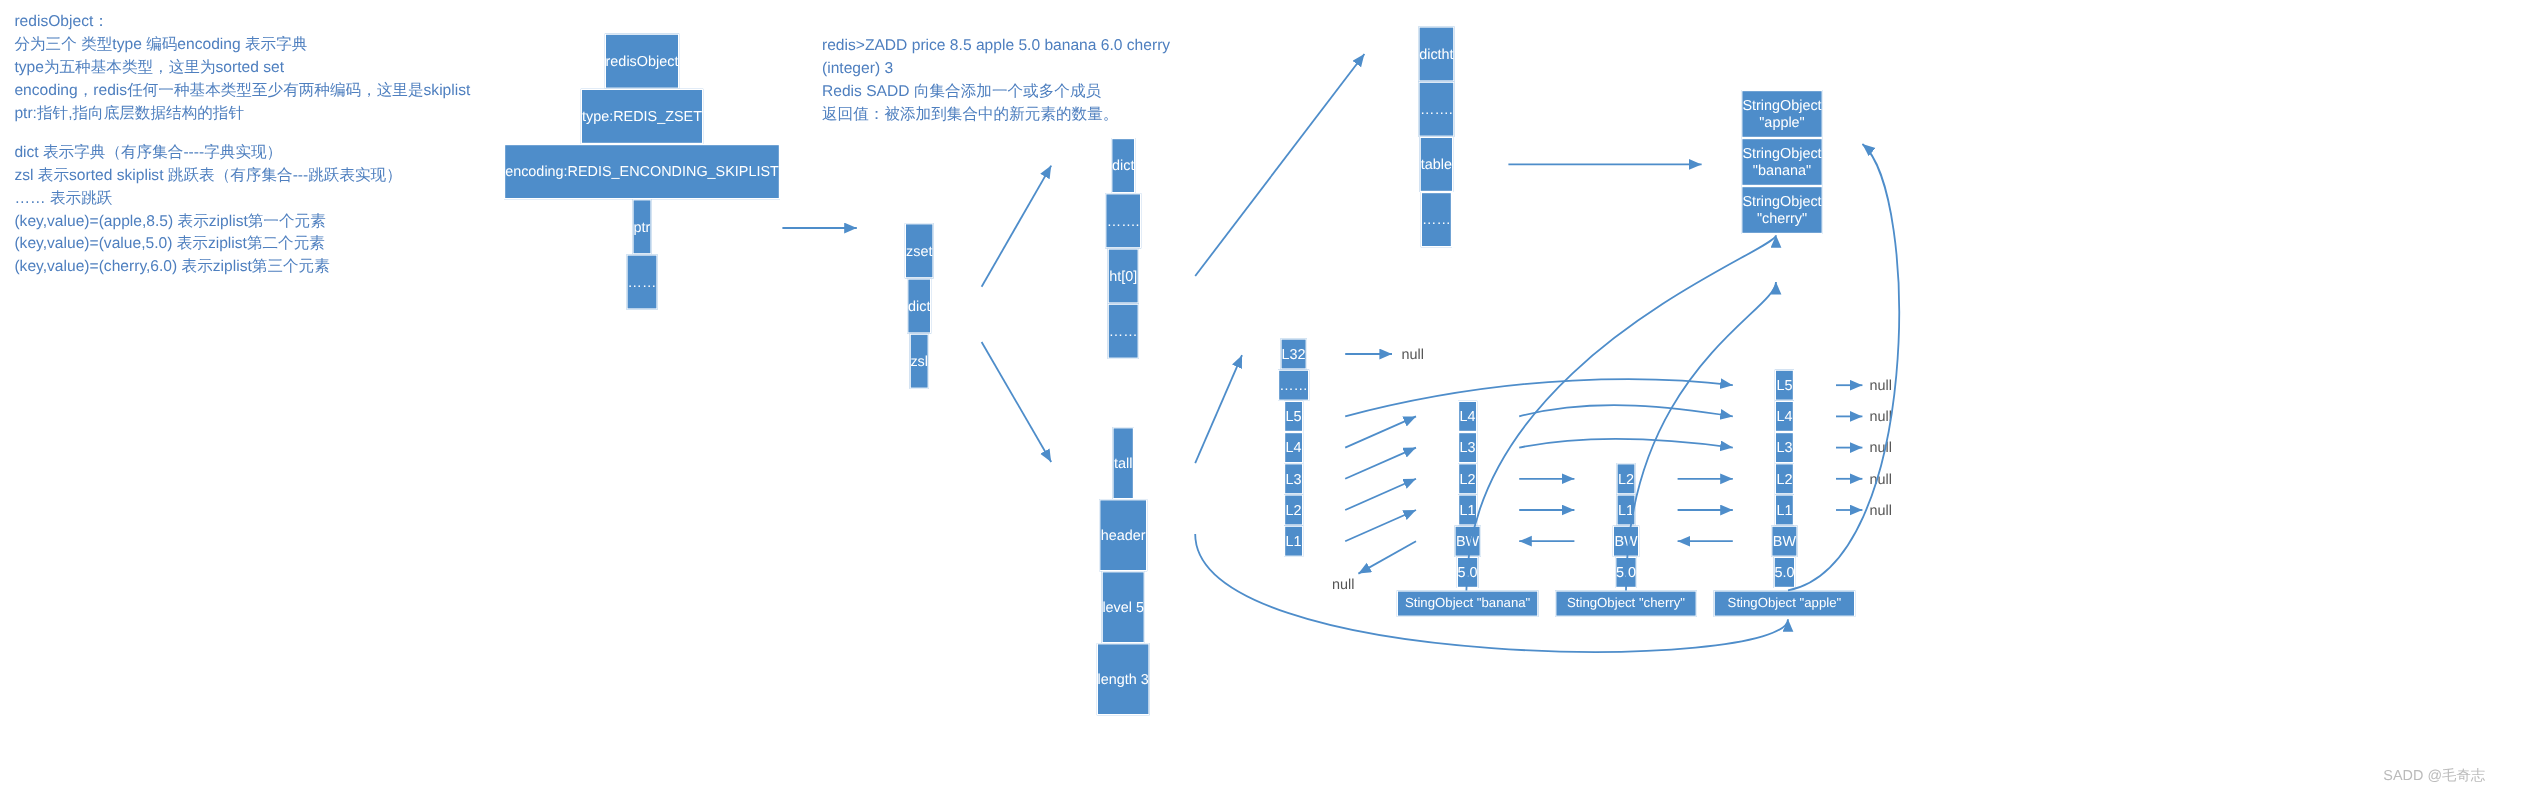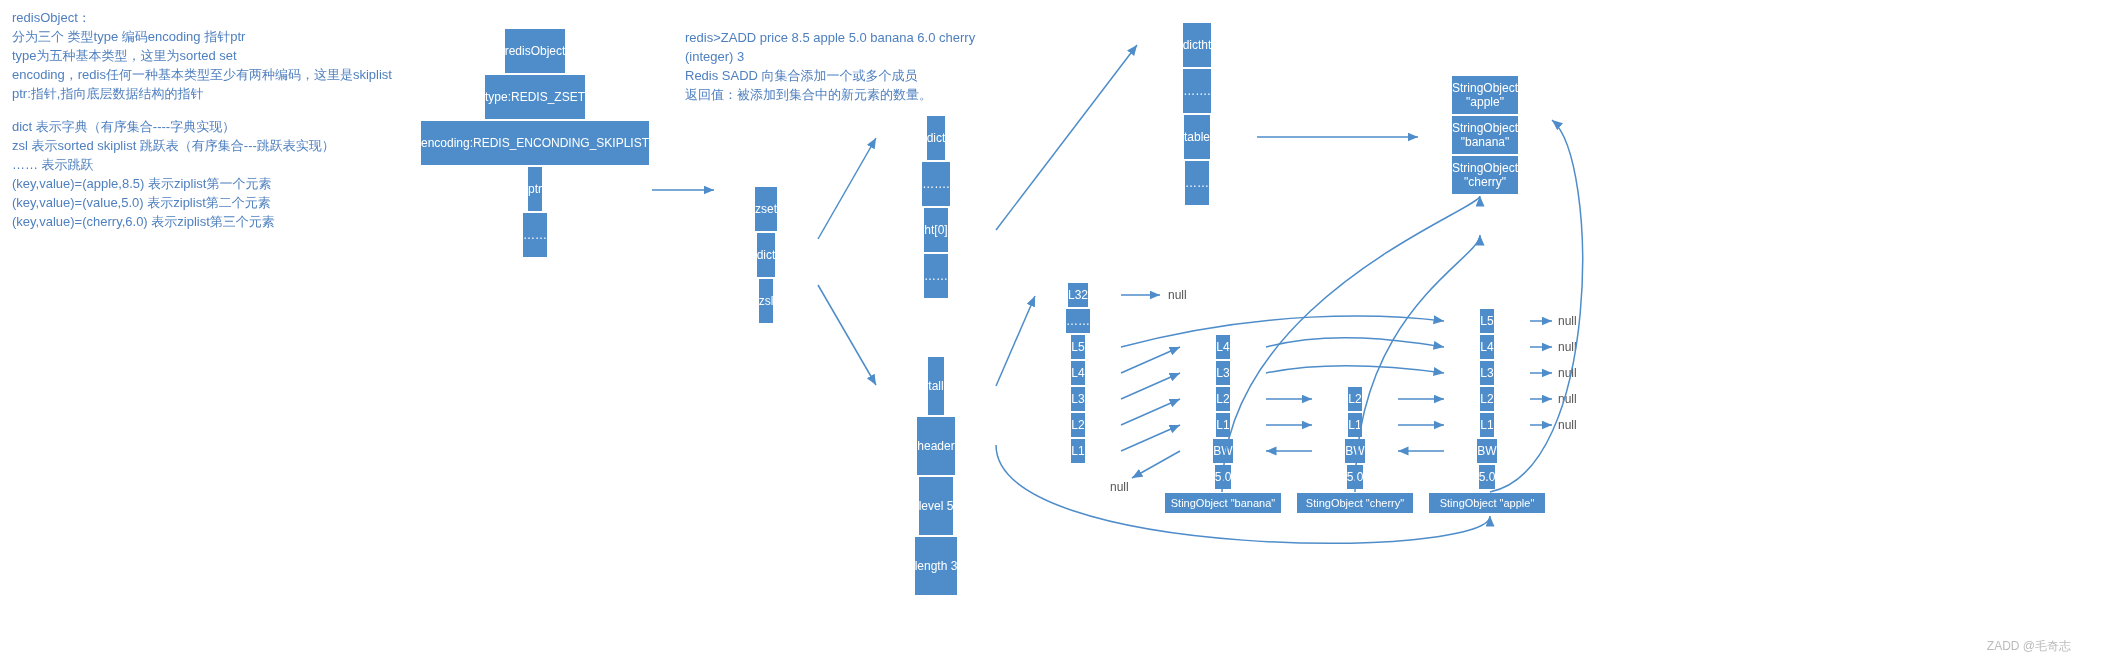--- a/index.html
+++ b/index.html
@@ -66,21 +66,21 @@
     bottom: 8px;
     font-size: 12px;
     color: #bbb;
   }
 </style>
 </head>
 <body>
 
 <div class="explain">
   <div>redisObject：</div>
-  <div>分为三个 类型type 编码encoding 指针ptr</div>
+  <div>分为三个 类型type 编码encoding 表示字典</div>
   <div>type为五种基本类型，这里为sorted set</div>
   <div>encoding，redis任何一种基本类型至少有两种编码，这里是skiplist</div>
   <div>ptr:指针,指向底层数据结构的指针</div>
   <div class="blank"></div>
   <div>dict  表示字典（有序集合----字典实现）</div>
   <div>zsl  表示sorted skiplist 跳跃表（有序集合---跳跃表实现）</div>
   <div>…… 表示跳跃</div>
   <div>(key,value)=(apple,8.5)          表示ziplist第一个元素</div>
   <div>(key,value)=(value,5.0)        表示ziplist第二个元素</div>
   <div>(key,value)=(cherry,6.0)          表示ziplist第三个元素</div>
@@ -245,13 +245,13 @@
     <path d="M1180,451 L1132,478"></path>
     <path d="M1312,451 L1266,451"></path>
     <path d="M1444,451 L1398,451"></path>
 
     <path d="M1222,492 C1222,300 1480,210 1480,196"></path>
     <path d="M1355,492 C1355,310 1480,260 1480,235"></path>
     <path d="M1490,492 C1600,470 1600,160 1552,120"></path>
   </g>
 </svg>
 
-<div class="watermark">ZADD @毛奇志</div>
+<div class="watermark">SADD @毛奇志</div>
 
 </body></html>

